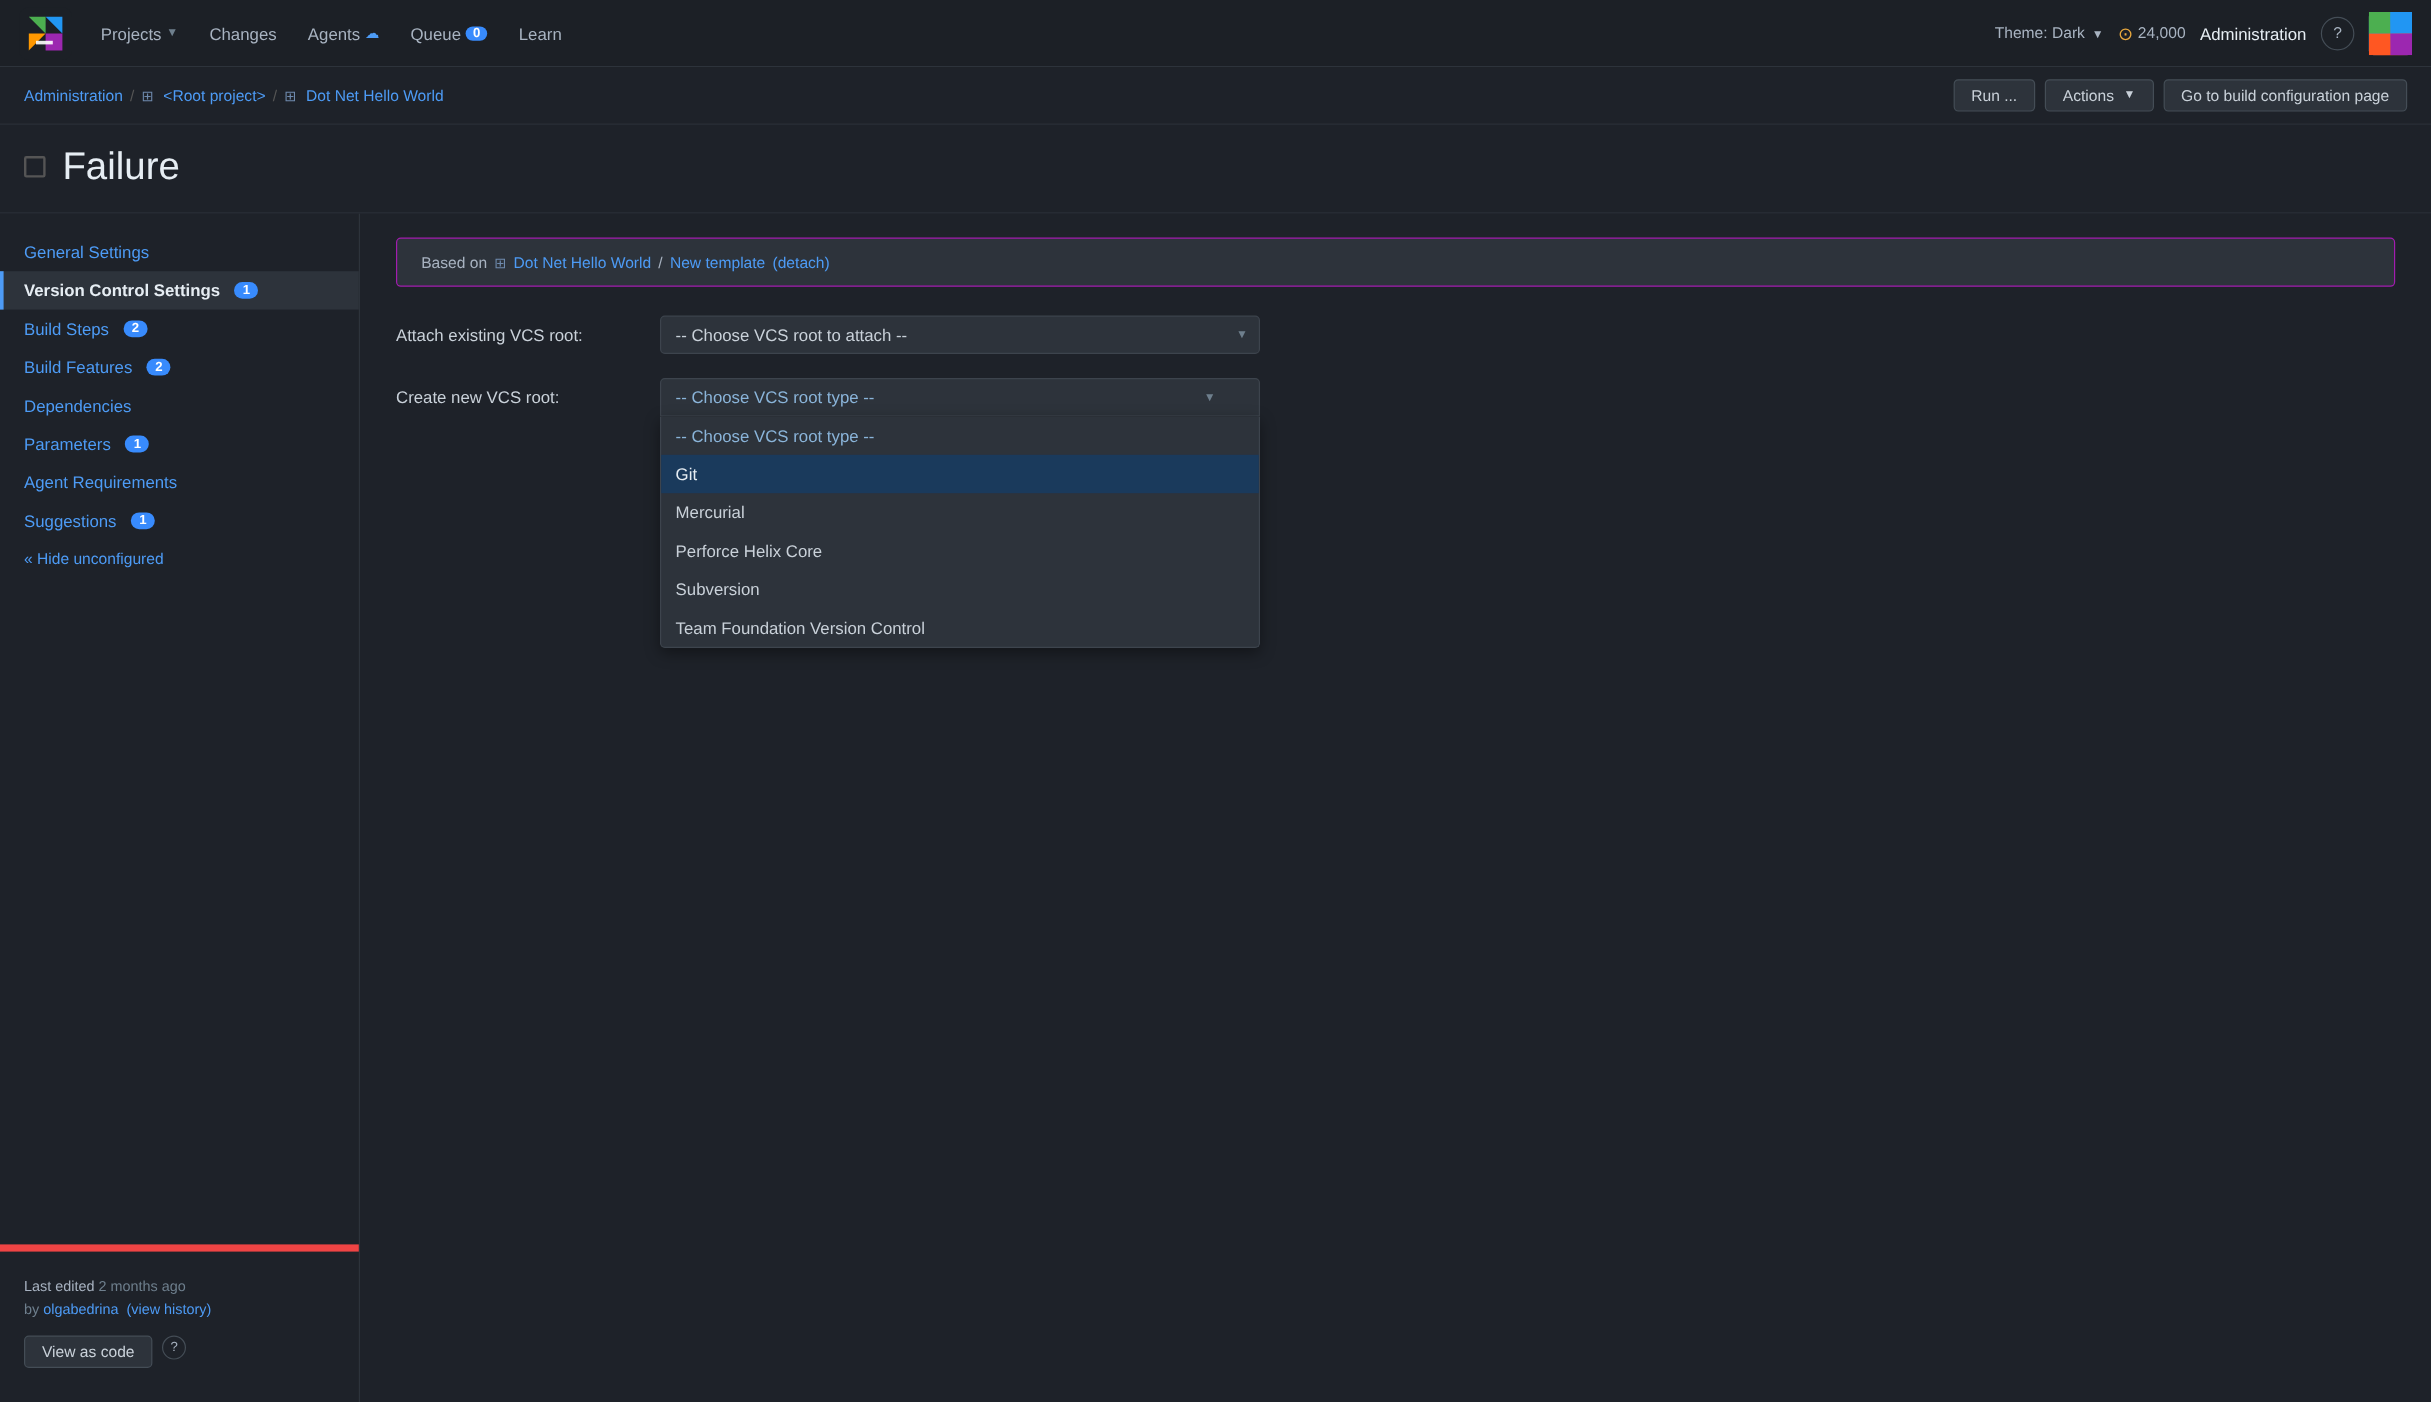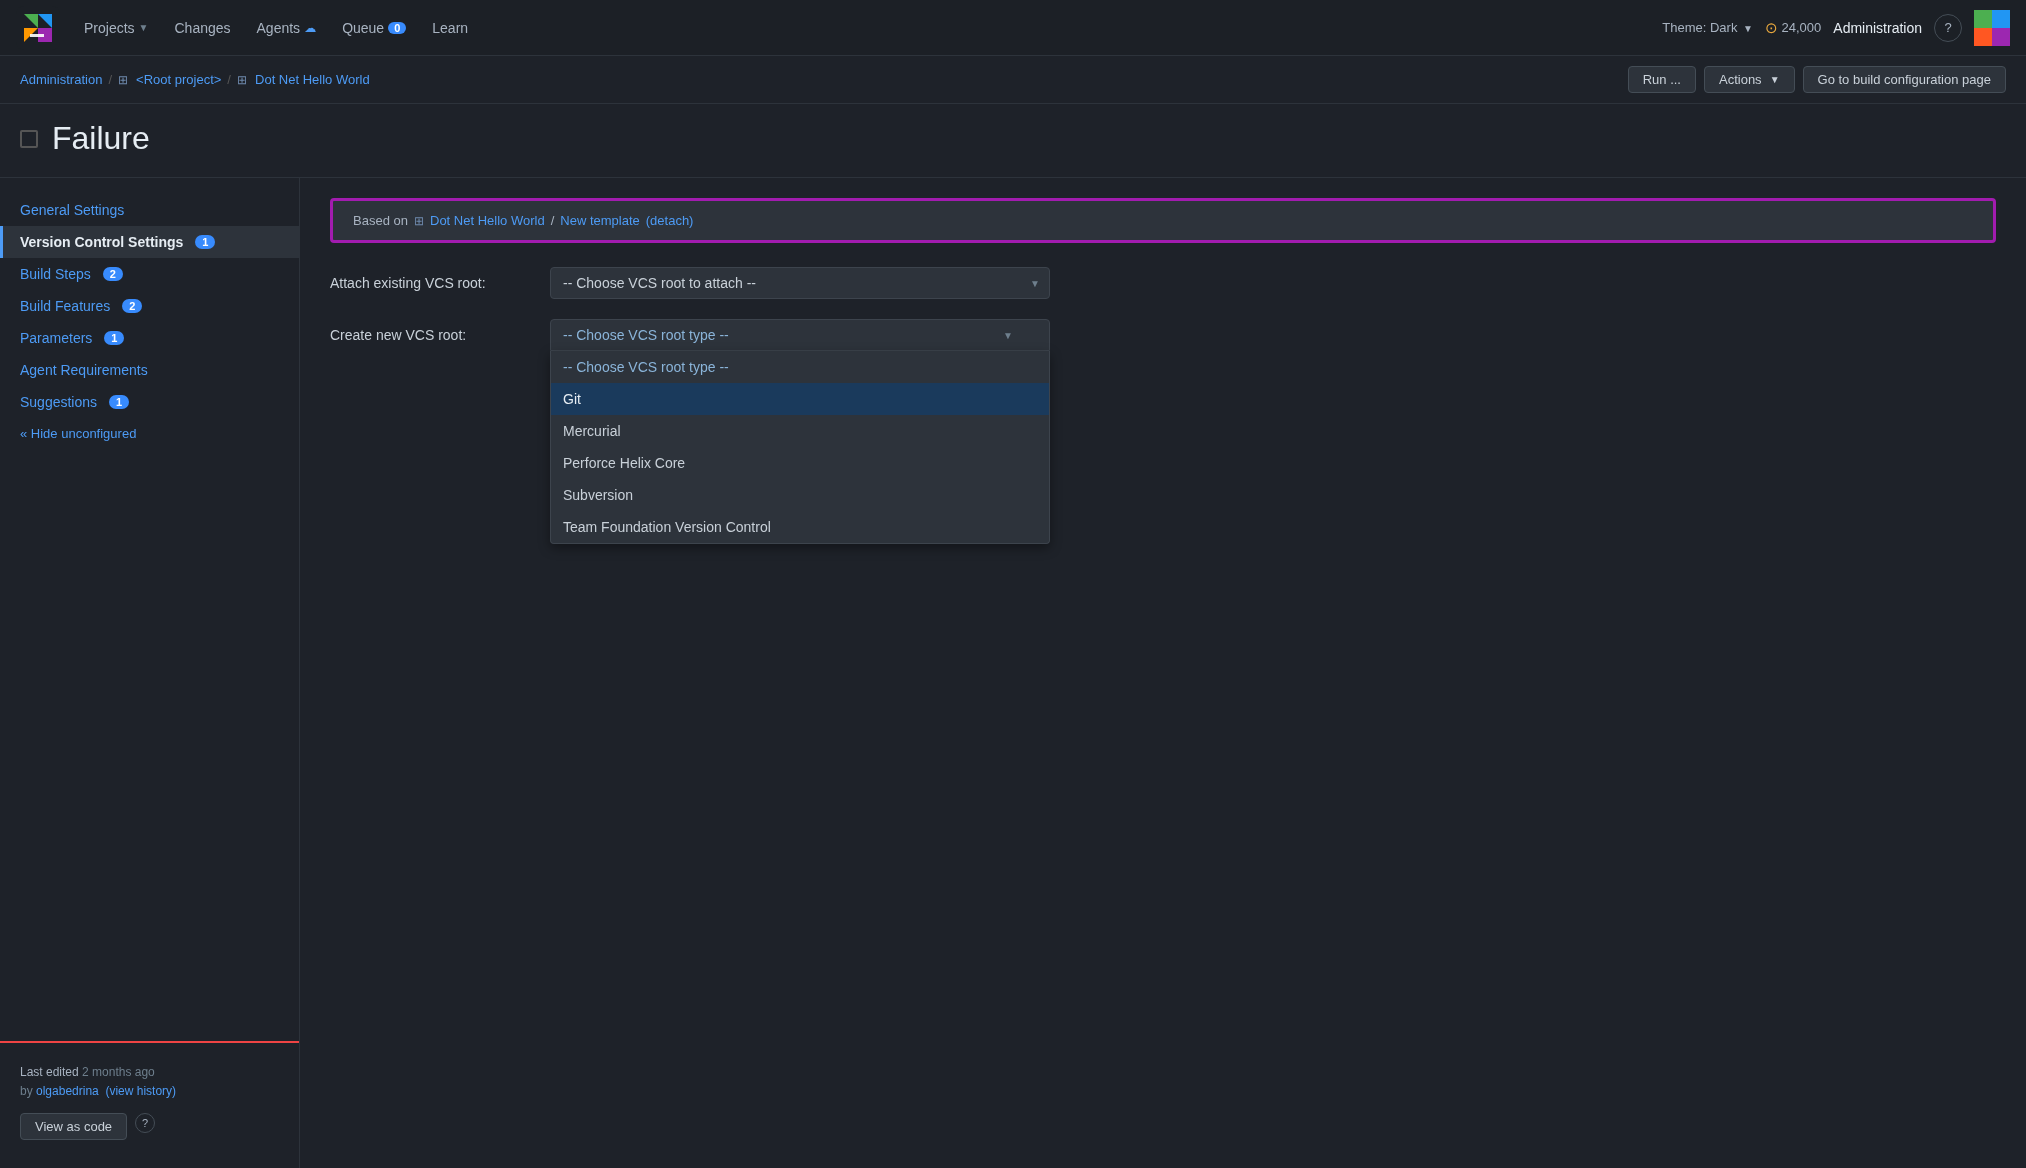--- a/index.html
+++ b/index.html
@@ -208,21 +208,21 @@
       background: #388bfd;
       color: #fff;
       border-radius: 10px;
       padding: 1px 7px;
       font-size: 11px;
       font-weight: 600;
       margin-left: 4px;
     }
     .sidebar-footer {
       padding: 20px;
-      border-top: 2px solid #ef4444;
+      border-top: 6px solid #ef4444;
       margin-top: 32px;
     }
     .last-edited-text {
       color: #6e7f8d;
       font-size: 12px;
       margin-bottom: 12px;
       line-height: 1.6;
     }
     .last-edited-text a { color: #4d9bf5; text-decoration: none; }
     .view-as-code-row {
@@ -263,21 +263,21 @@
     
     .content-area {
       flex: 1;
       padding: 20px 30px;
       background: #1e2229;
     }
 
     
     .based-on-banner {
       background: #2d333b;
-      border: 3px solid #a21caf;
+      border: 1px solid #a21caf;
       border-radius: 4px;
       padding: 12px 20px;
       margin-bottom: 24px;
       display: flex;
       align-items: center;
       gap: 6px;
       font-size: 13px;
       color: #a8b3c1;
     }
     .based-on-banner a { color: #4d9bf5; text-decoration: none; }
@@ -476,20 +476,23 @@
         <span class="sidebar-label">Version Control Settings</span>
         <span class="sidebar-badge">1</span>
       </a>
       <a class="sidebar-item">
         <span class="sidebar-label">Build Steps</span>
         <span class="sidebar-badge">2</span>
       </a>
       <a class="sidebar-item">
         <span class="sidebar-label">Build Features</span>
         <span class="sidebar-badge">2</span>
+      </a>
+      <a class="sidebar-item">
+        <span class="sidebar-label">Dependencies</span>
       </a>
       <a class="sidebar-item">
         <span class="sidebar-label">Parameters</span>
         <span class="sidebar-badge">1</span>
       </a>
       <a class="sidebar-item">
         <span class="sidebar-label">Agent Requirements</span>
       </a>
       <a class="sidebar-item">
         <span class="sidebar-label">Suggestions</span>

